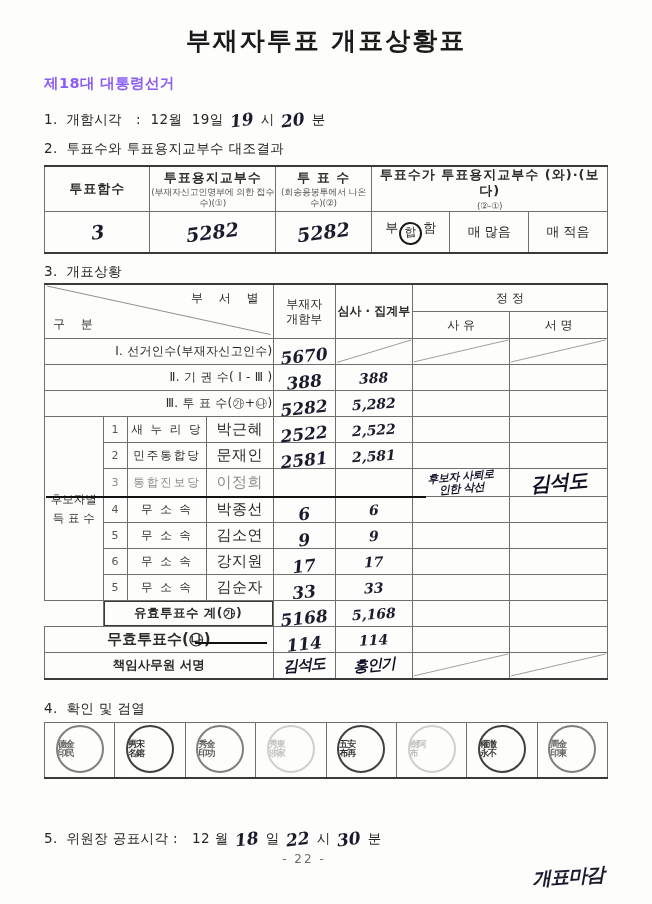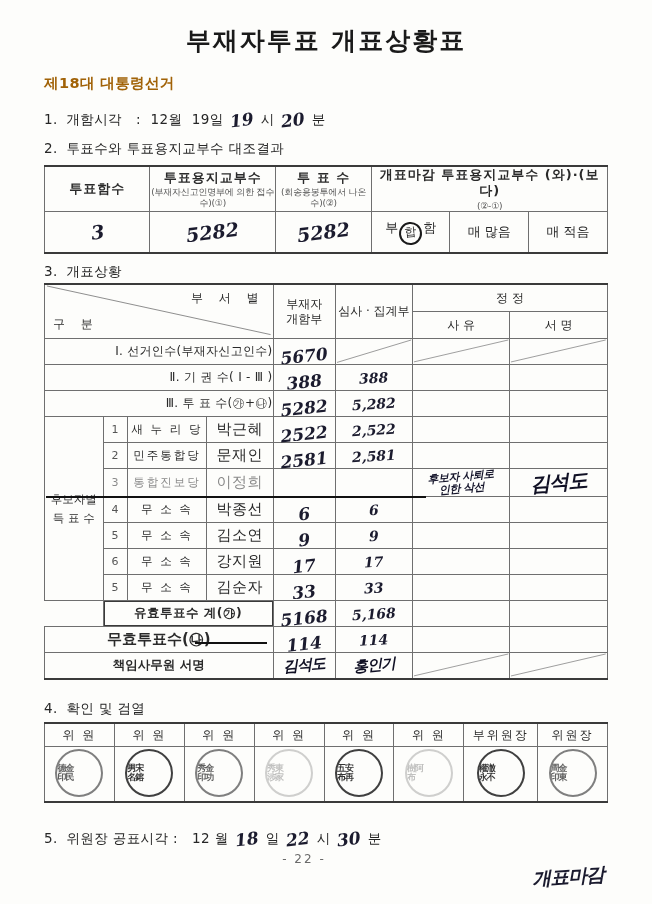--- a/index.html
+++ b/index.html
@@ -37,21 +37,21 @@
     font-family: "DejaVu Serif", "Liberation Serif", serif;
   }
 
   .election-name {
     position: absolute;
     top: 74px;
     left: 44px;
     font-size: 14.5px;
     font-weight: bold;
     letter-spacing: 0.4px;
-    color: #a16207;
+    color: #8b5cf6;
   }
 
   
   .sec {
     position: absolute;
     font-size: 13.5px;
     letter-spacing: 0.4px;
     color: #262626;
     white-space: nowrap;
   }
@@ -327,21 +327,21 @@
         <span class="h-main">투표용지교부수</span>
         <span class="h-sub">(부재자신고인명부에 의한
 접수수)(①)</span>
       </td>
       <td class="hdr outer-top" style="width:96px">
         <span class="h-main">투 표 수</span>
         <span class="h-sub">(회송용봉투에서
 나온 수)(②)</span>
       </td>
       <td class="hdr outer-top" colspan="3">
-        <span class="h-main">개표마감 투표용지교부수 (와)·(보다)</span>
+        <span class="h-main">투표수가 투표용지교부수 (와)·(보다)</span>
         <span class="h-sub">(②-①)</span>
       </td>
     </tr>
     <tr>
       <td class="val outer-bot">
         <span class="hw hw-val">3</span>
       </td>
       <td class="val outer-bot">
         <span class="hw hw-val">5282</span>
       </td>
@@ -368,21 +368,21 @@
         <tr>
       <td class="corner outer-top" colspan="4" rowspan="2">
         <svg class="diag" viewBox="0 0 234 52" preserveAspectRatio="none">
           <line x1="2" y1="1" x2="232" y2="51" stroke="#8a8a8a" stroke-width="1"></line>
         </svg>
         <span class="corner-buseo">부 서 별</span>
         <span class="corner-gubun">구   분</span>
       </td>
       <td class="numcol c-head outer-top" rowspan="2" style="white-space:pre-line;">부재자
 개함부</td>
-      <td class="insp c-head outer-top" rowspan="2" style="width:78px;">심사 · 집계부</td>
+      <td class="insp c-head outer-top" rowspan="2" style="width:78px;font-weight:bold;">심사 · 집계부</td>
       <td class="c-head outer-top" colspan="2" style="height:26px;">정       정</td>
     </tr>
     <tr>
       <td class="reason c-head" style="height:26px;">사    유</td>
       <td class="sign c-head" style="height:26px;">서    명</td>
     </tr>
 
     <tr>
       <td class="rowlabel" colspan="4">Ⅰ. 선거인수(부재자신고인수)</td>
       <td><span class="hw hwnum">5670</span></td>
@@ -528,30 +528,20 @@
 
   <div class="underline-strike" style="left:46px;width:380px;top:496px;height:2px;"></div>
 
   <div class="sec sec-4">
     <span class="num">4.</span>
     <span class="label">확인 및 검열</span>
   </div>
 
   <table class="doc" id="t3">
     <tbody>
-        <tr>
-      <td class="lbl outer-top" style="width:70px">위 원</td>
-      <td class="lbl outer-top" style="width:70px">위 원</td>
-      <td class="lbl outer-top" style="width:70px">위 원</td>
-      <td class="lbl outer-top" style="width:70px">위 원</td>
-      <td class="lbl outer-top" style="width:70px">위 원</td>
-      <td class="lbl outer-top" style="width:70px">위 원</td>
-      <td class="lbl outer-top" style="width:74px">부위원장</td>
-      <td class="lbl outer-top" style="width:70px">위원장</td>
-    </tr>
     <tr>
       <td class="stampcell outer-bot"><span class="stamp"><span>德金
 印民</span></span></td>
       <td class="stampcell outer-bot"><span class="stamp dark"><span>男宋
 名鎔</span></span></td>
       <td class="stampcell outer-bot"><span class="stamp"><span>秀金
 印功</span></span></td>
       <td class="stampcell outer-bot"><span class="stamp faint"><span>秀東
 涉家</span></span></td>
       <td class="stampcell outer-bot"><span class="stamp dark"><span>五安

